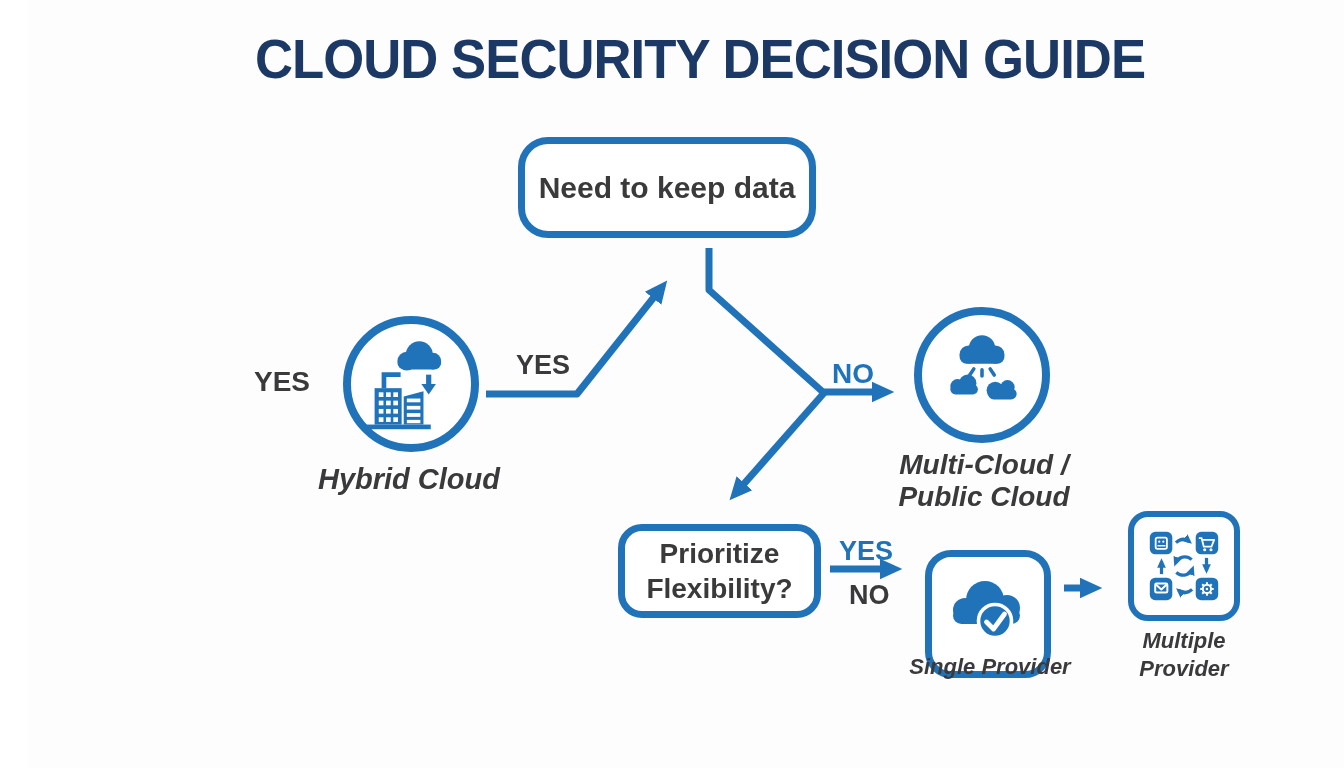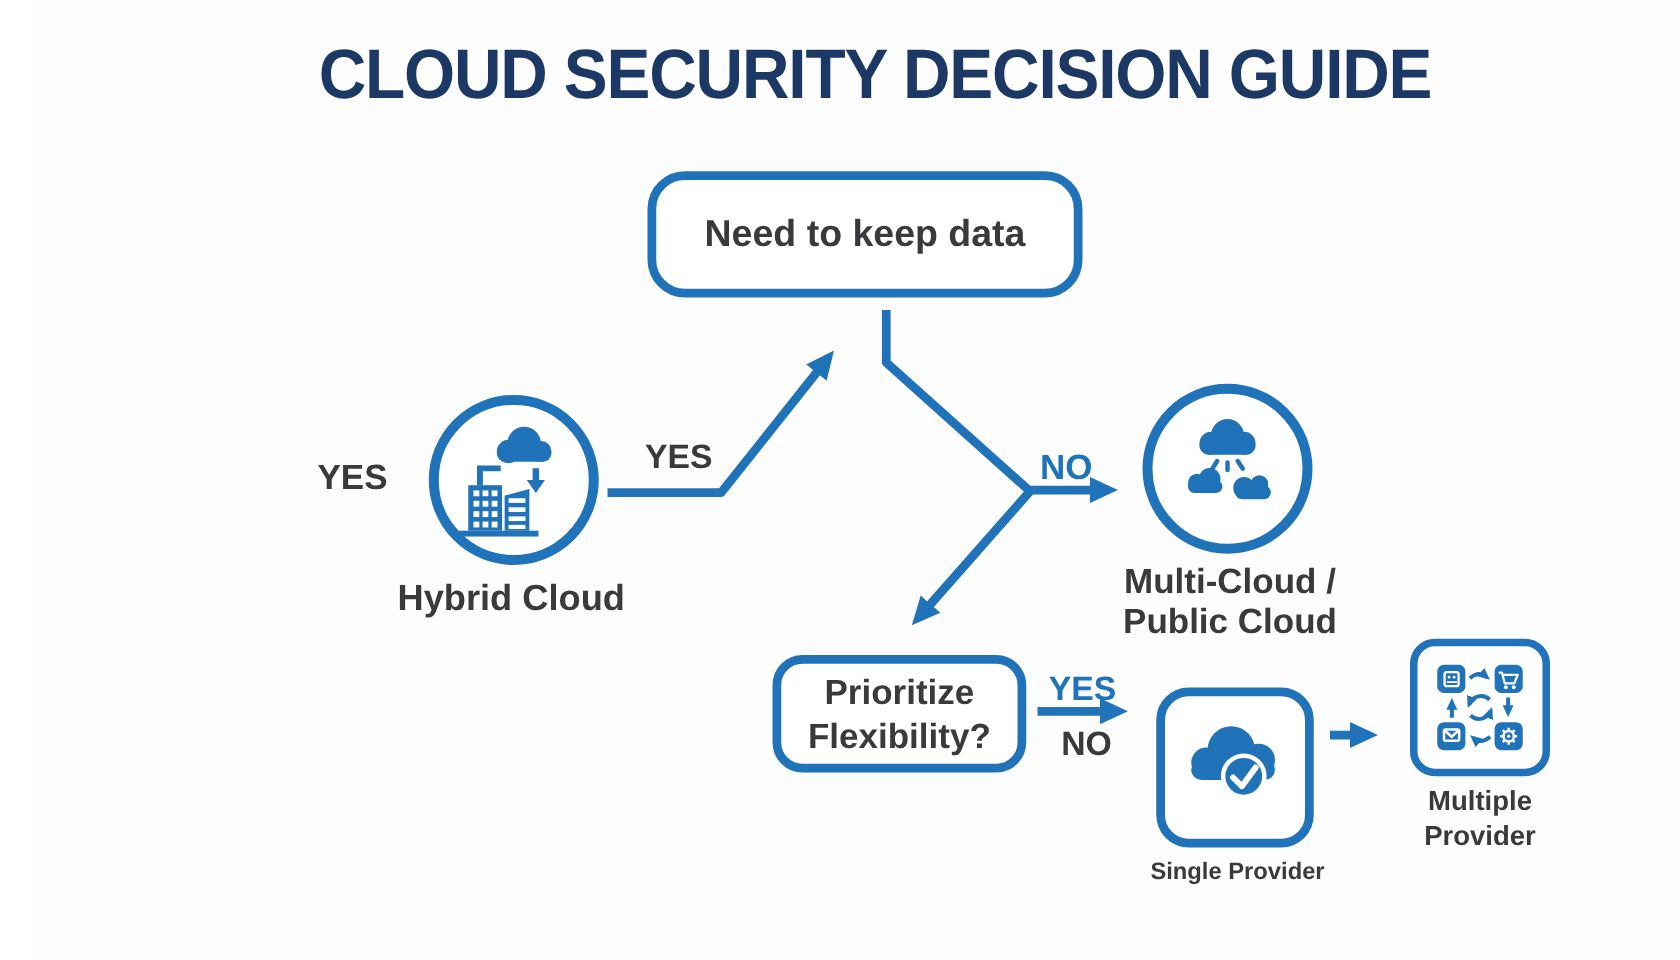--- a/index.html
+++ b/index.html
@@ -15,25 +15,25 @@
     letter-spacing:-1px;transform:scaleX(.94);transform-origin:50% 50%;
     white-space:nowrap;
   }
   svg.edges{position:absolute;left:0;top:0;}
   .qbox{
     position:absolute;background:#ffffff;border:7px solid #2173b9;
     display:flex;flex-direction:column;align-items:center;justify-content:center;
     color:#3a3a3c;font-weight:bold;text-align:center;box-sizing:border-box;
   }
   .qbox span{display:block;}
-  .qbox1{left:490px;top:137px;width:348px;height:101px;border-radius:30px;font-size:30px;line-height:37px;}
+  .qbox1{left:490px;top:137px;width:298px;height:101px;border-radius:30px;font-size:30px;line-height:37px;}
   .qbox2{left:590px;top:524px;width:203px;height:94px;border-radius:24px;font-size:28px;line-height:35px;align-items:center;}
   .label{position:absolute;font-weight:bold;white-space:nowrap;color:#3a3a3c;}
   .label.blue{color:#2173b9;}
-  .label.center{text-align:center;white-space:normal;}
+  .label.center{text-align:center;white-space:normal;font-style:italic;}
   .node{position:absolute;box-sizing:border-box;border:8px solid #2173b9;background:#ffffff;
         display:flex;align-items:center;justify-content:center;}
   .node.circle{border-radius:50%;}
   .node.square{border-radius:26px;border-width:7px;}
   .node svg{display:block;}
 </style>
 </head>
 <body>
 
 <div class="canvas">
@@ -200,19 +200,19 @@
   <div class="label" style="left:488px;top:350px;font-size:27px;">YES</div>
   <div class="label blue" style="left:804px;top:358px;font-size:28px;">NO</div>
   <div class="label blue" style="left:811px;top:536px;font-size:27px;">YES</div>
   <div class="label" style="left:821px;top:580px;font-size:27px;">NO</div>
 
   <div class="label center" style="left:281px;top:463px;width:200px;font-size:29px;">Hybrid Cloud</div>
   <div class="label center" style="left:864px;top:449px;width:184px;font-size:28px;line-height:32px;">
     <span style="display:block">Multi-Cloud /</span>
     <span style="display:block">Public Cloud</span>
   </div>
-  <div class="label center" style="left:862px;top:687px;width:200px;font-size:19px;">Single Provider</div>
+  <div class="label center" style="left:862px;top:654px;width:200px;font-size:22px;">Single Provider</div>
   <div class="label center" style="left:1096px;top:627px;width:120px;font-size:22px;line-height:28px;">
     <span style="display:block">Multiple</span>
     <span style="display:block">Provider</span>
   </div>
 
 </div>
 
 </body></html>

